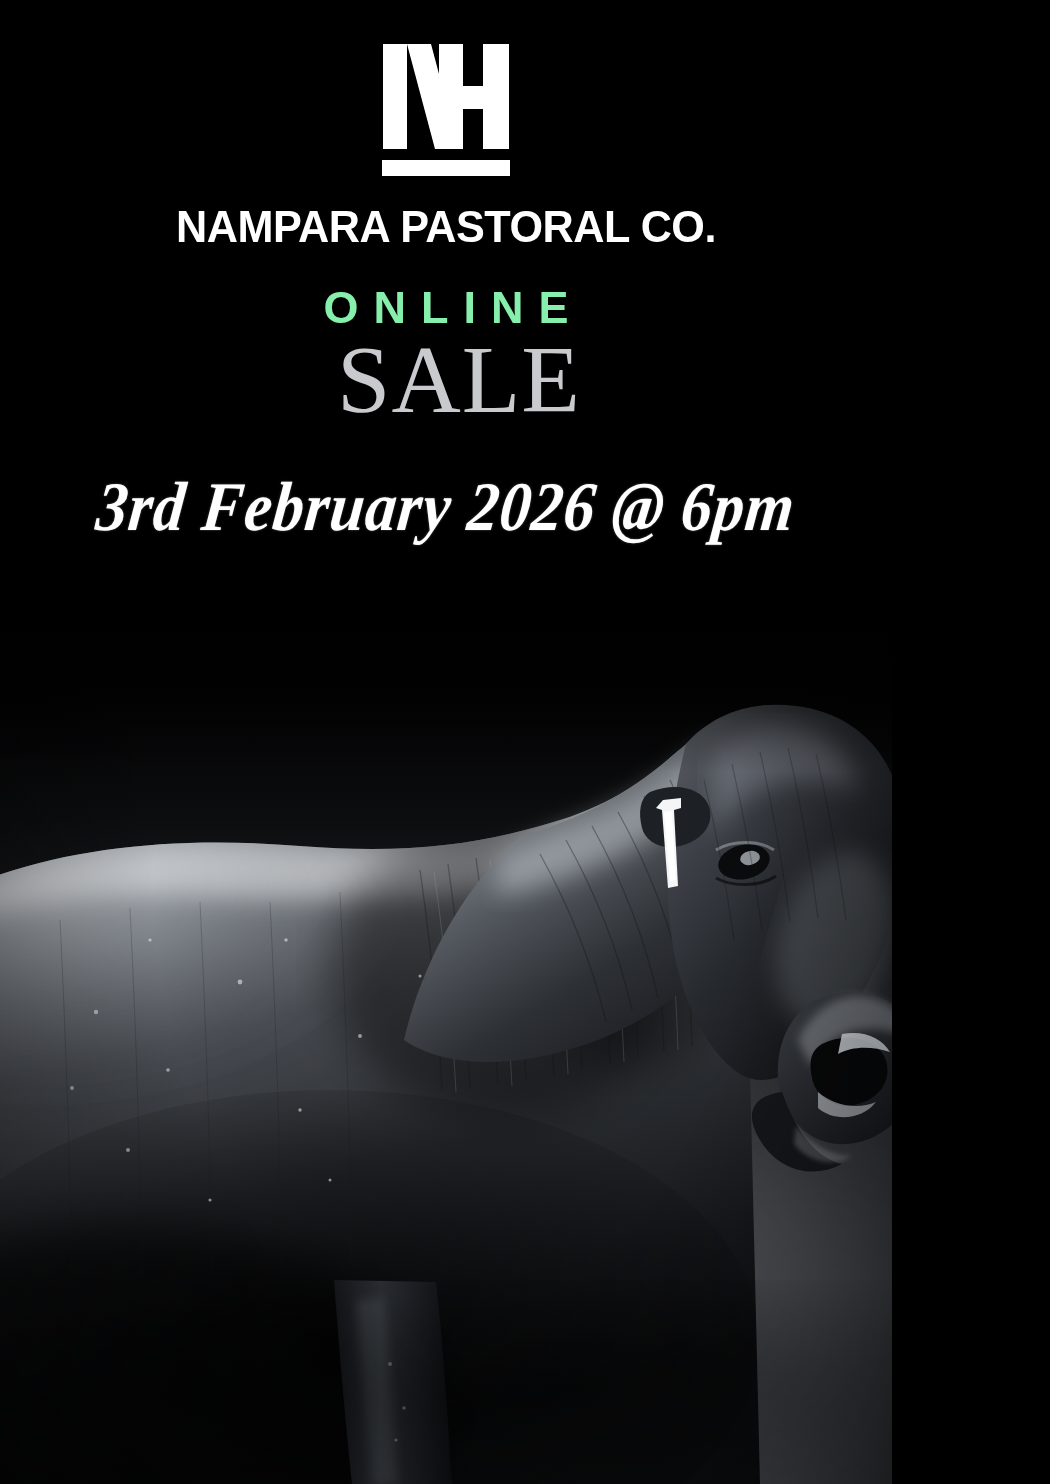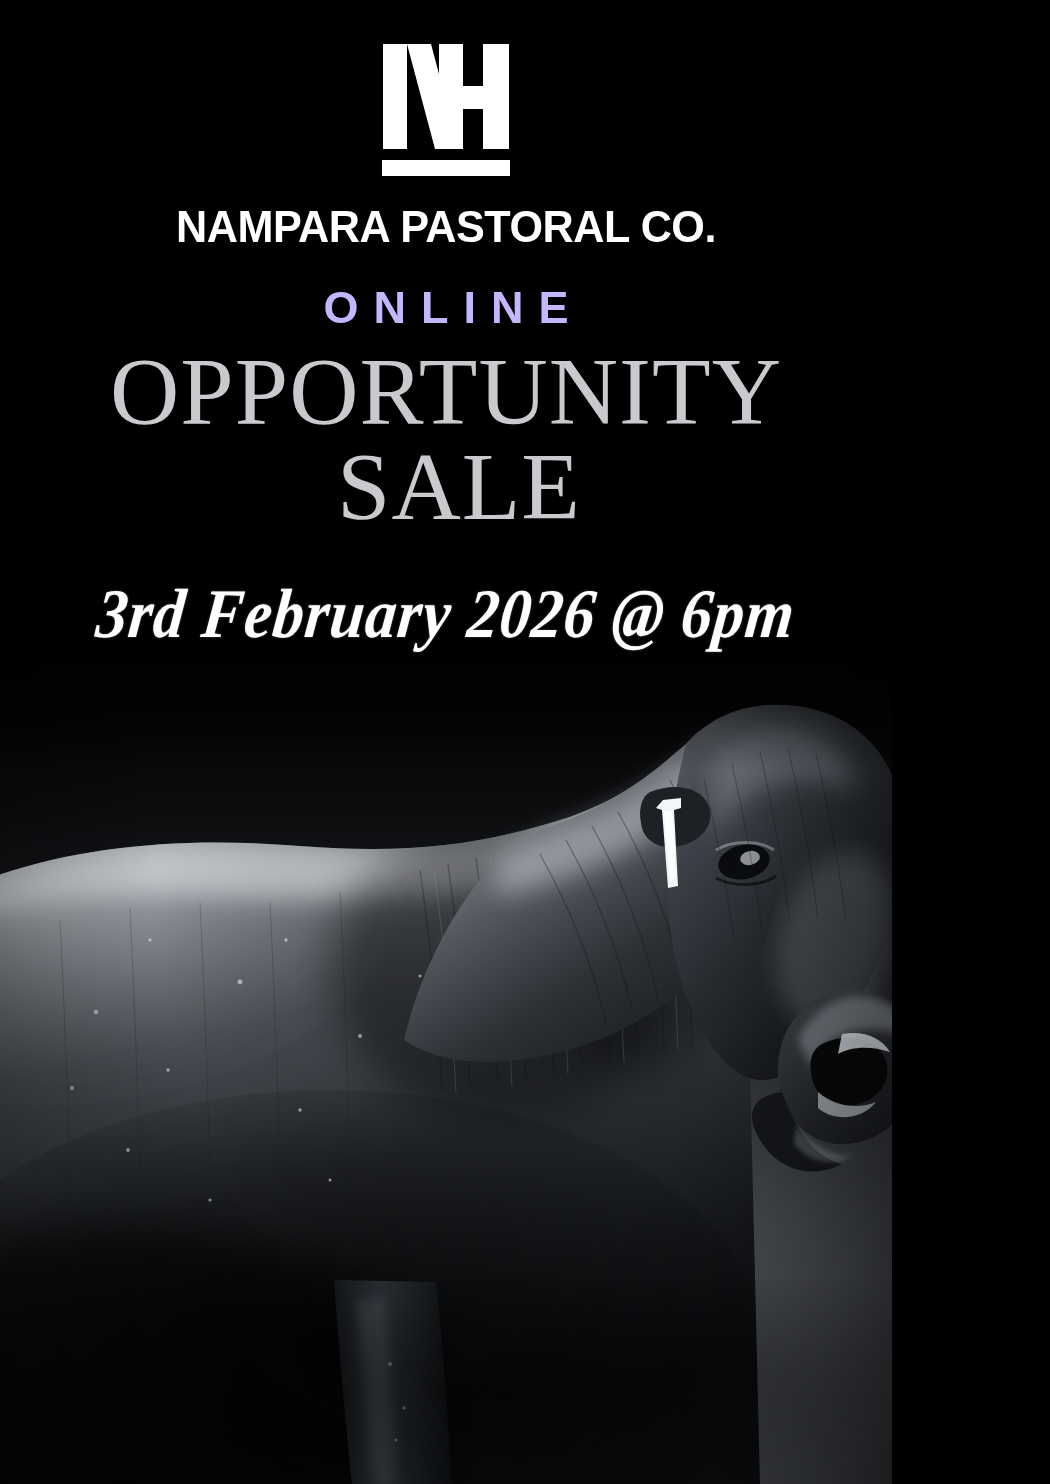--- a/index.html
+++ b/index.html
@@ -71,21 +71,21 @@
     font-size:45px;
     font-weight:bold;
     letter-spacing:-0.5px;
     line-height:1;
     font-family:"Liberation Sans", sans-serif;
     transform:scaleX(0.96);
   }
 
   .online-word {
     margin-top:36px;
-    color:#c4b5fd;
+    color:#86efac;
     font-size:45px;
     font-weight:bold;
     letter-spacing:15px;
     text-indent:15px;
     line-height:1;
     font-family:"Liberation Sans", sans-serif;
   }
 
   .headline-1, .headline-2 {
     color:#c9cacd;
@@ -364,20 +364,19 @@
 
         <rect x="102" y="0" width="26" height="105" fill="#ffffff"></rect>
       </svg>
       <div class="logo-bar"></div>
     </div>
 
     <div class="company-name">NAMPARA PASTORAL CO.</div>
 
     <div class="online-word">ONLINE</div>
 
-    <div class="headline-1">OPPORTUNITY</div>
 
     <div class="headline-2">SALE</div>
 
     <div class="date-line">3rd February 2026 @ 6pm</div>
   </div>
 
 </div>
 
 </body></html>

